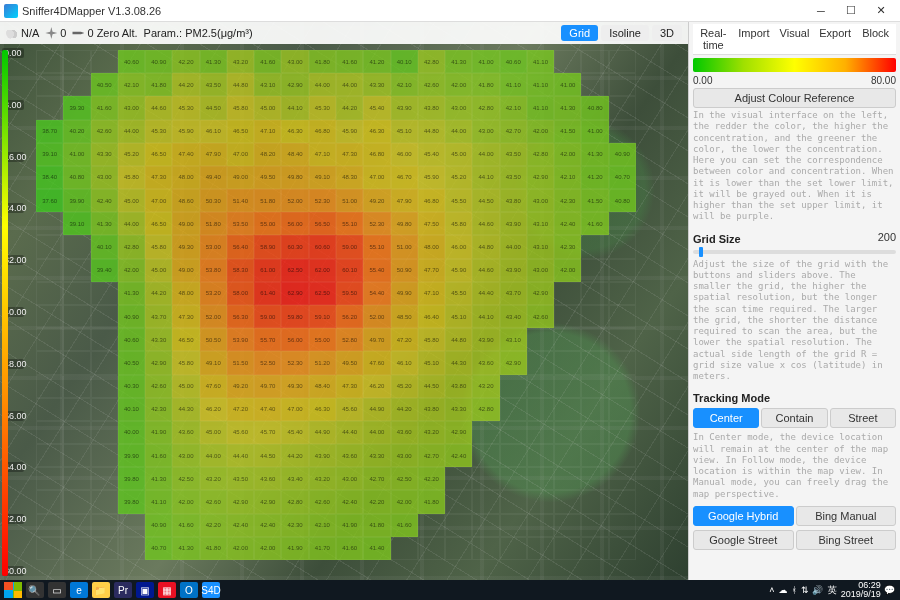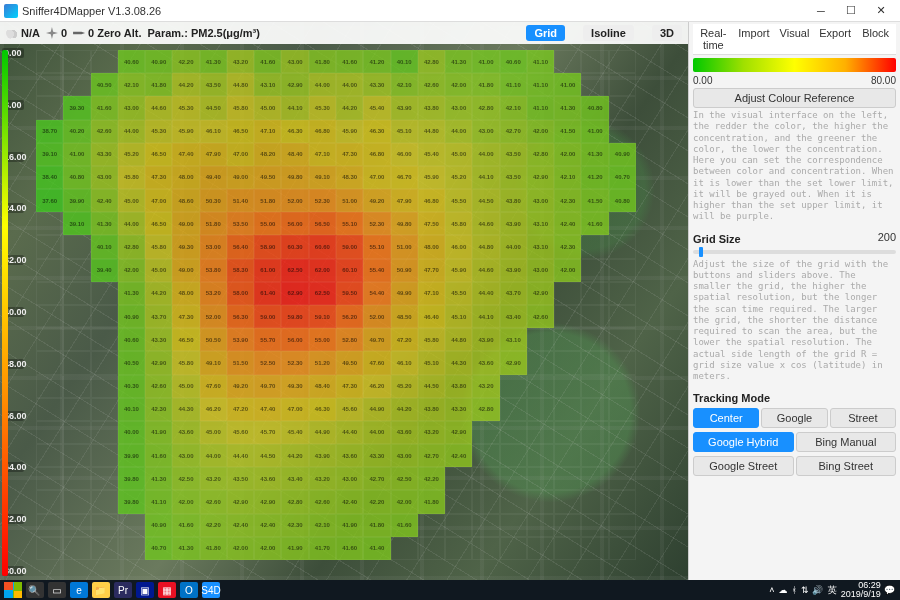--- a/index.html
+++ b/index.html
@@ -6,31 +6,31 @@
 html, body { width: 900px; height: 600px; overflow: hidden; background: #fff; }
 
 
 .titlebar { height: 22px; background: #fff; display: flex; align-items: center; padding: 0 4px; border-bottom: 1px solid #ddd; font-size: 11px; color: #333; }
 .titlebar .icon { width: 14px; height: 14px; background: linear-gradient(135deg,#3a7bd5,#00d2ff); margin-right: 4px; border-radius: 2px; }
 .titlebar .spacer { flex: 1; }
 .titlebar .winbtn { width: 30px; height: 22px; display: flex; align-items: center; justify-content: center; font-size: 11px; color: #333; cursor: pointer; }
 
 
 .main { display: flex; height: 558px; }
-.mapwrap { position: relative; flex: 1; background: #1d4ed8; overflow: hidden; font-weight: bold; }
+.mapwrap { position: relative; flex: 1; background: #1d4ed8; overflow: hidden; }
 .sidebar { width: 212px; background: #f4f4f4; border-left: 1px solid #ccc; padding: 2px 4px; font-size: 11px; color: #333; overflow: hidden; display: flex; flex-direction: column; }
 
 
 .infobar { position: absolute; top: 0; left: 0; right: 0; height: 22px; display: flex; align-items: center; gap: 6px; padding: 2px 6px; background: rgba(255,255,255,0.92); font-size: 11px; color: #222; z-index: 10; }
 .infobar .itm { display: flex; align-items: center; gap: 3px; }
 .infobar .ic { width: 12px; height: 12px; display: inline-block; }
 .ic-cloud { background: radial-gradient(circle at 30% 60%, #ddd 40%, transparent 41%), radial-gradient(circle at 60% 60%, #ccc 40%, transparent 41%); border-radius: 50%; }
 .ic-sat { background: #888; clip-path: polygon(50% 0,60% 40%,100% 50%,60% 60%,50% 100%,40% 60%,0 50%,40% 40%); }
 .ic-plane { background: #666; clip-path: polygon(0 40%,70% 40%,100% 50%,70% 60%,0 60%); }
-.infobar .tabs { margin-left: auto; display: flex; gap: 18px; align-items: center; }
+.infobar .tabs { margin-left: auto; display: flex; gap: 3px; align-items: center; }
 .infobar .tab { padding: 2px 8px; background: #eee; border-radius: 3px; cursor: pointer; font-size: 11px; }
 .infobar .tab.active { background: #1890ff; color: #fff; }
 
 
 .satmap { position: absolute; inset: 0; background:
   linear-gradient(125deg, #3e523b 0%, #5a6b4d 15%, #4a5a48 30%, #6b7a5e 50%, #3d4e3a 65%, #4f6348 80%, #2e4030 100%);
 }
 .satmap::before { content:""; position:absolute; inset:0; background:
   repeating-linear-gradient(32deg, rgba(200,200,200,0.12) 0 1px, transparent 1px 28px),
   repeating-linear-gradient(-58deg, rgba(210,210,210,0.10) 0 1px, transparent 1px 34px),
@@ -649,23 +649,24 @@
     <div class="gsrow">
       <span class="section-title">Grid Size</span>
       <span>200</span>
     </div>
     <div class="slider"></div>
     <div class="helptext">Adjust the size of the grid with the buttons and sliders above. The smaller the grid, the higher the spatial resolution, but the longer the scan time required. The larger the grid, the shorter the distance required to scan the area, but the lower the spatial resolution. The actual side length of the grid R = grid size value x cos (latitude) in meters.</div>
 
     <div class="section-title">Tracking Mode</div>
     <div class="btnrow">
       <div class="btn active">Center</div>
-      <div class="btn">Google</div>
+      <div class="btn">Contain</div>
       <div class="btn">Street</div>
     </div>
+    <div class="helptext">In Center mode, the device location will remain at the center of the map view. In Follow mode, the device location is within the map view. In Manual mode, you can freely drag the map perspective.</div>
 
     <div class="btnrow">
       <div class="btn active">Google Hybrid</div>
       <div class="btn">Bing Manual</div>
     </div>
     <div class="btnrow">
       <div class="btn">Google Street</div>
       <div class="btn">Bing Street</div>
     </div>
 

